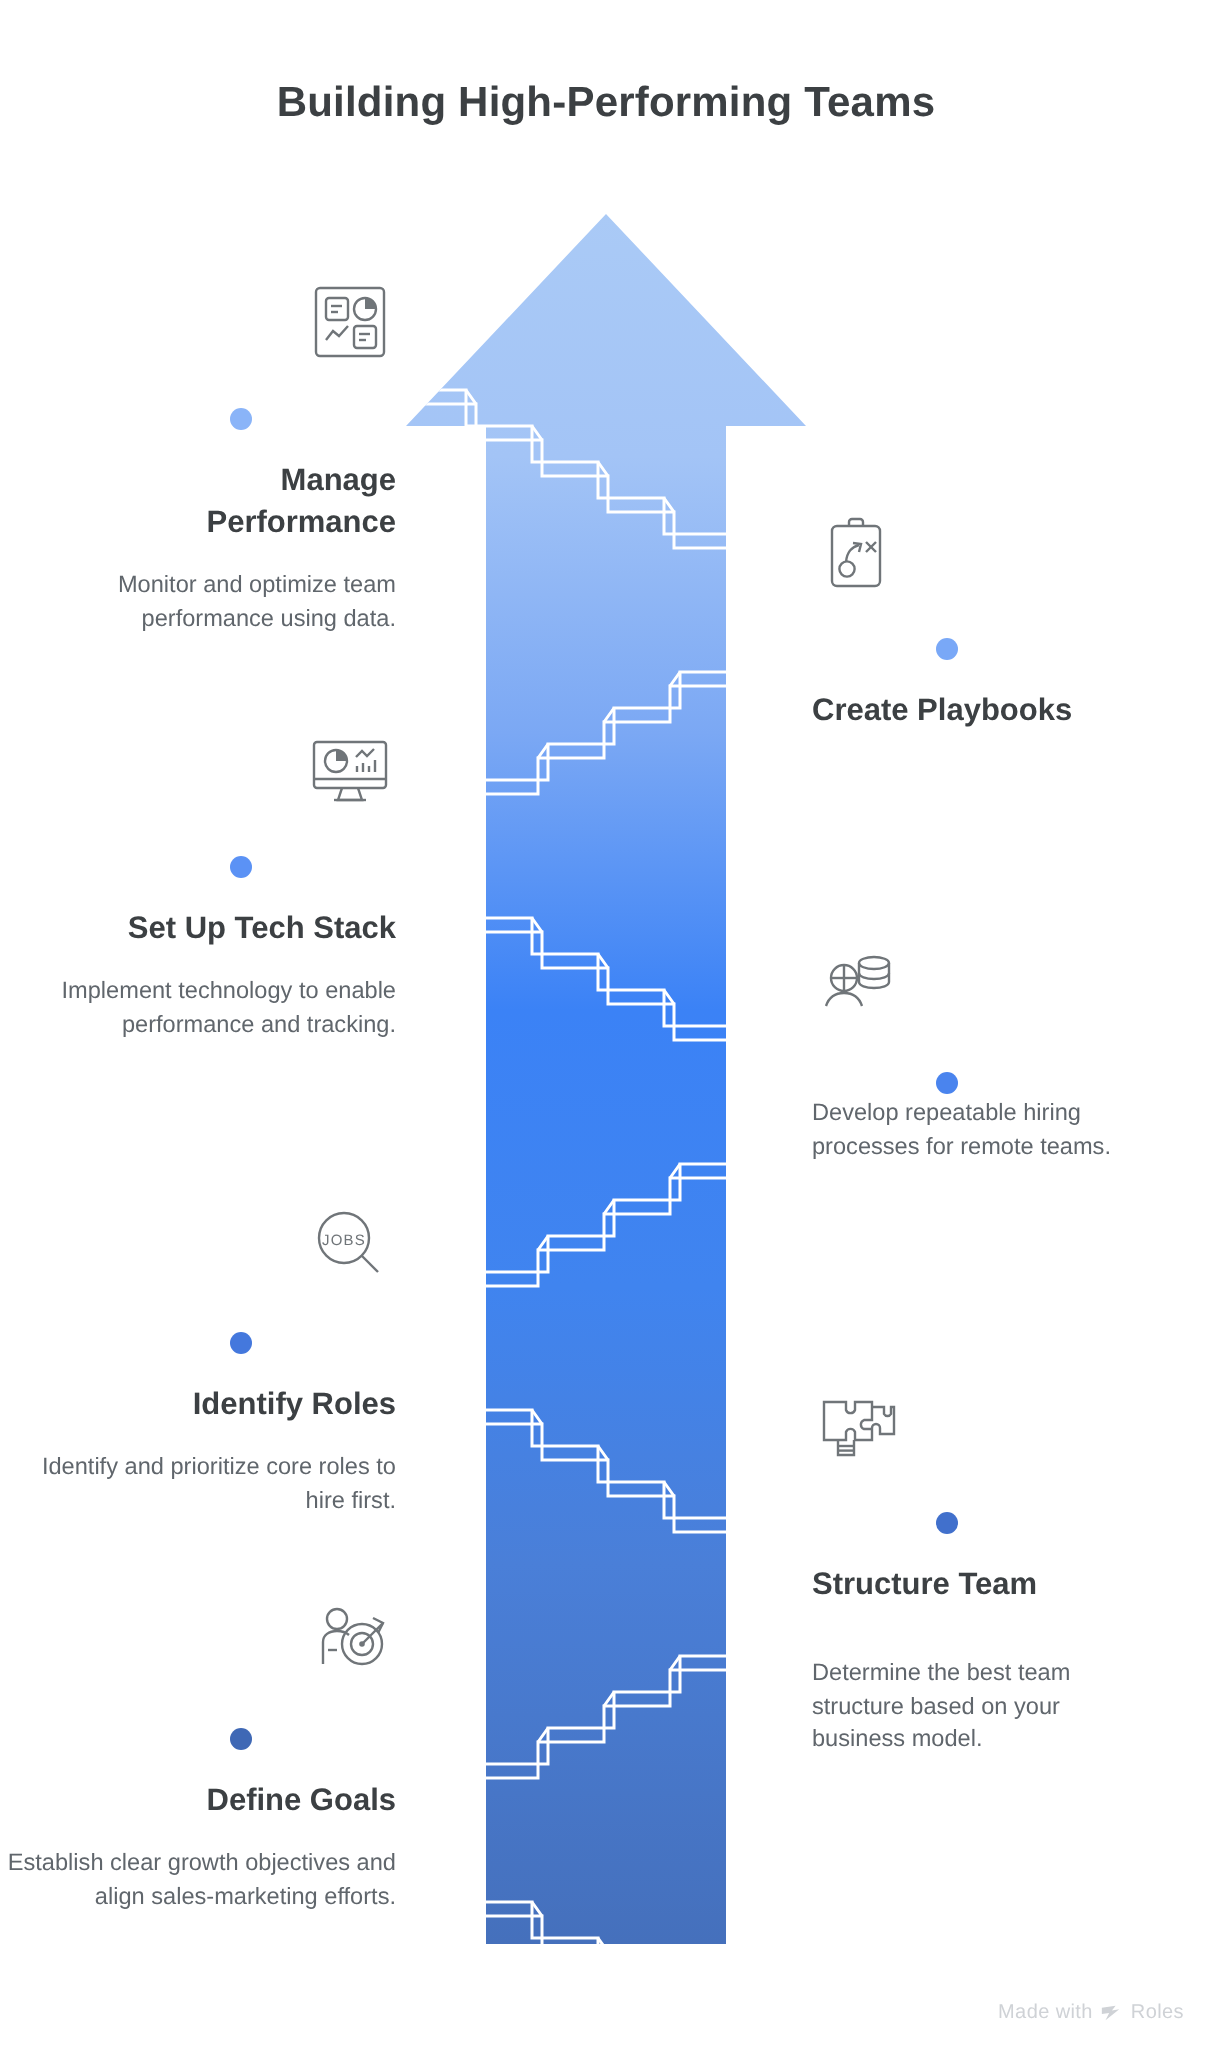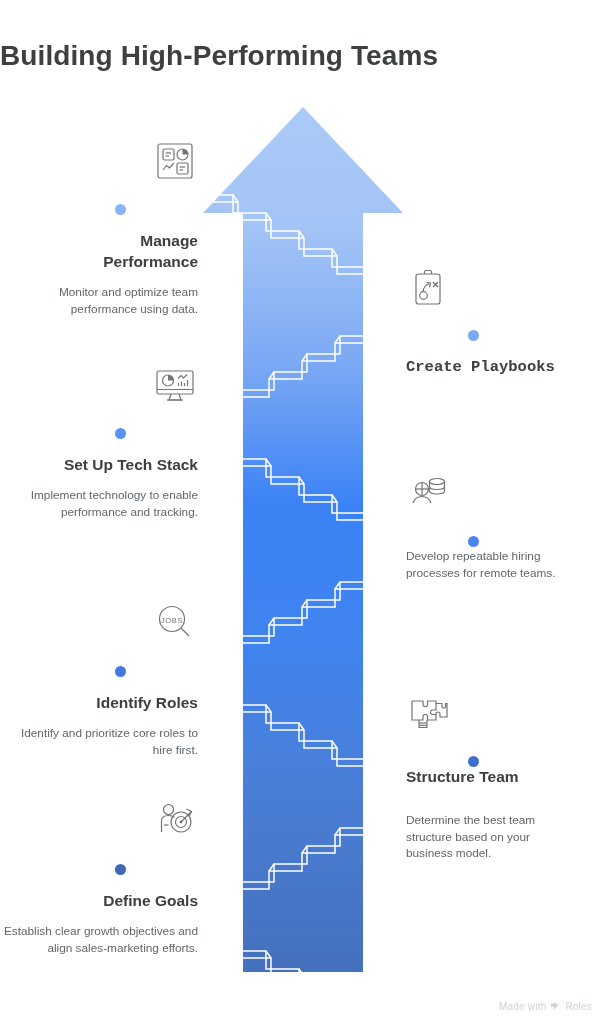--- a/index.html
+++ b/index.html
@@ -21,21 +21,22 @@
     height: 1024px;
     background: #ffffff;
   }
 
   
   .page-title {
     position: absolute;
     left: 0;
     top: 40px;
     width: 606px;
-    font-size: 28px;
+    text-align: center;
+    font-size: 21px;
     font-weight: bold;
     color: #3c4043;
     letter-spacing: 0.1px;
   }
 
   
   .arrow-wrap {
     position: absolute;
     left: 203px;
     top: 107px;
@@ -191,21 +192,21 @@
       <polyline points="11,32 14.5,27.5 17.5,30 22,25"></polyline>
       <rect x="25" y="25" width="11" height="11" rx="1.5"></rect>
       <line x1="27.5" y1="29" x2="33" y2="29"></line>
       <line x1="27.5" y1="32" x2="31" y2="32"></line>
     </svg>
     <span class="step-dot" style="margin:20px 72px 0 auto; background:#8ab4f8;"></span>
     <p class="step-title" style="margin-top:16px; padding-left:60px;">Manage Performance</p>
     <p class="step-desc" style="margin-top:11px; padding-left:12px;">Monitor and optimize team performance using data.</p>
   </div>
 
-  <div class="step step-right" style="left:406px; top:264px;font-family:Liberation Mono, monospace;">
+  <div class="step step-right" style="left:406px; top:253px;">
     <svg class="step-icon" viewBox="0 0 46 46" fill="none" stroke="#707579" stroke-width="1.2">
       <rect x="10" y="10" width="24" height="30" rx="2.5"></rect>
       <path d="M18.5 10 L18.5 8 A1.5 1.5 0 0 1 20 6.5 L24 6.5 A1.5 1.5 0 0 1 25.5 8 L25.5 10"></path>
       <circle cx="17.5" cy="31.5" r="3.8"></circle>
       <path d="M17 28 C17.5 22.5 20 20.5 23.5 19.5"></path>
       <polyline points="20.5,18.5 24.5,19 23.5,23"></polyline>
       <line x1="27" y1="18" x2="32" y2="23"></line>
       <line x1="32" y1="18" x2="27" y2="23"></line>
     </svg>
     <span class="step-dot" style="margin:20px 0 0 62px; background:#79a8f7;"></span>
@@ -258,21 +259,21 @@
 
   <div class="step step-right" style="left:406px; top:690px;">
     <svg class="step-icon" viewBox="0 0 46 46" fill="none" stroke="#707579" stroke-width="1.2">
       <path d="M6 11 L17 11 L17 15 A2.4 2.4 0 0 0 21.5 15 L21.5 11 L30 11 L30 20 L26 20 A2.4 2.4 0 0 0 26 24.5 L30 24.5 L30 30 L21.5 30 L21.5 26 A2.4 2.4 0 0 0 17 26 L17 30 L6 30 Z"></path>
       <path d="M30 13.5 L36 13.5 L36 17 A2 2 0 0 0 39.5 17 L39.5 13.5 L41 13.5 L41 27 L34 27 L34 24 A2 2 0 0 0 30 24"></path>
       <path d="M13 30 L13 37.5 L21 37.5 L21 30"></path>
       <line x1="13" y1="33" x2="21" y2="33"></line>
       <line x1="13" y1="35.3" x2="21" y2="35.3"></line>
     </svg>
     <span class="step-dot" style="margin:20px 0 0 62px; background:#4170cc;"></span>
-    <p class="step-title" style="">Structure Team</p>
+    <p class="step-title" style="margin-top:16px;">Structure Team</p>
     <p class="step-desc" style="margin-top:24px; width:152px;">Determine the best team structure based on your business model.</p>
   </div>
 
   <div class="step step-left" style="left:-2px; top:798px;">
     <svg class="step-icon" viewBox="0 0 46 46" fill="none" stroke="#707579" stroke-width="1.2">
       <circle cx="16.5" cy="11.5" r="5"></circle>
       <path d="M9.5 34 L9.5 23 C9.5 19.5 12.5 17.5 16.5 17.5 C19 17.5 21 18.2 22.5 19.5"></path>
       <line x1="12" y1="27" x2="16.5" y2="27"></line>
       <circle cx="29" cy="24" r="10"></circle>
       <circle cx="29" cy="24" r="5.5"></circle>

